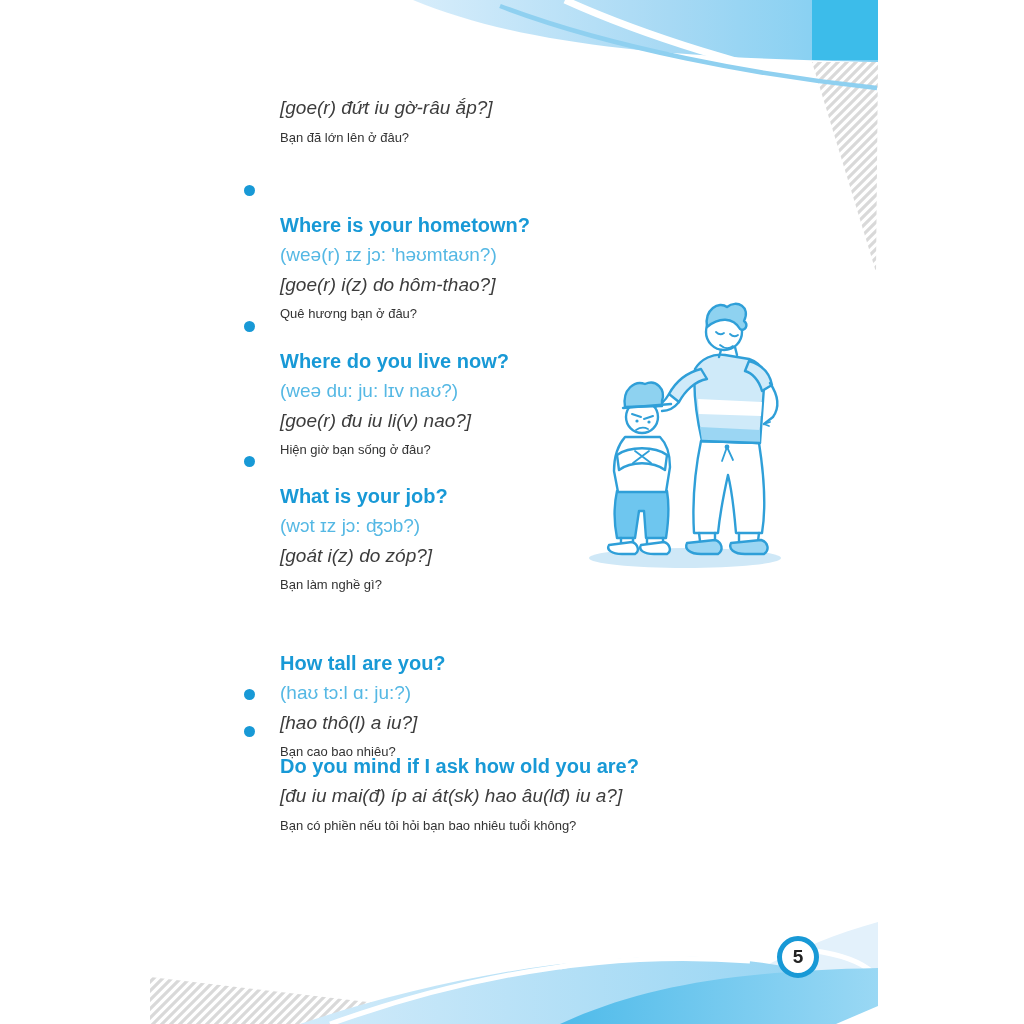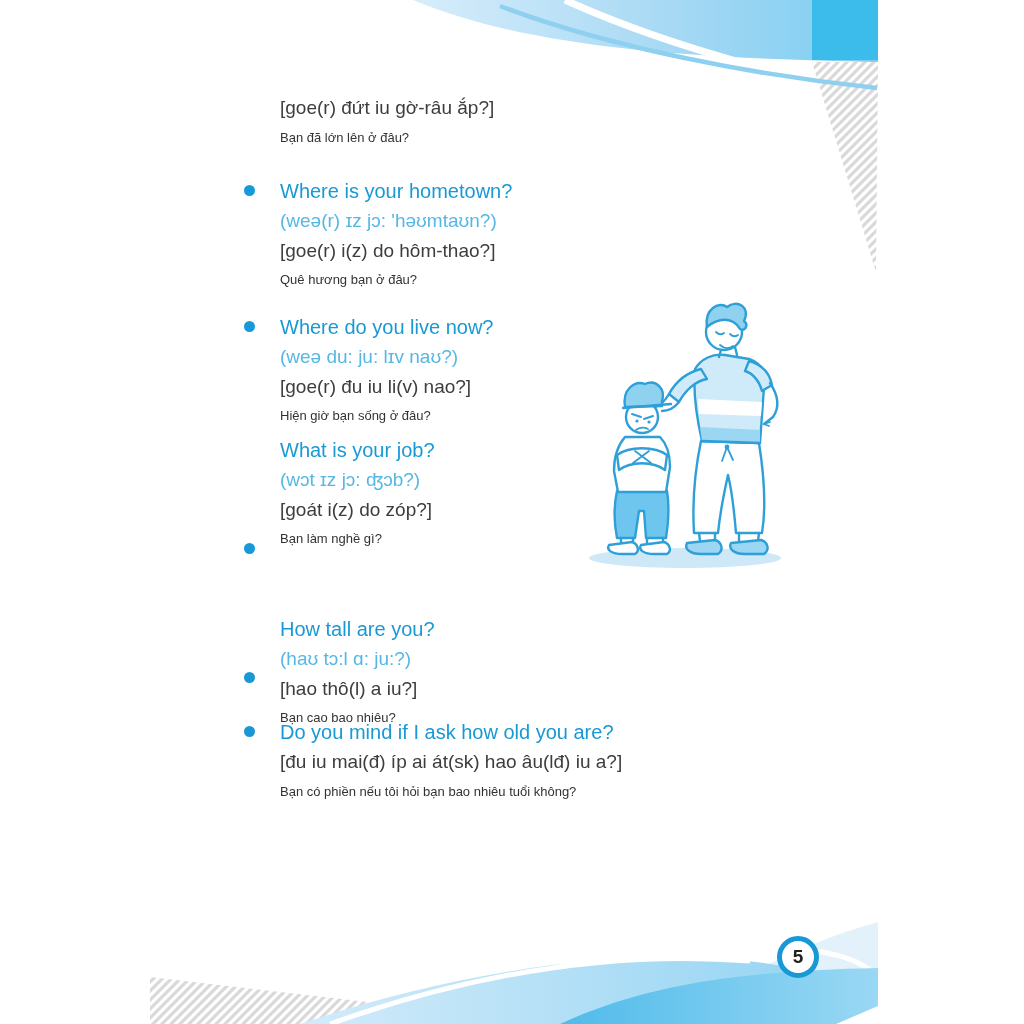--- a/index.html
+++ b/index.html
@@ -9,29 +9,29 @@
   }
   .deco{position:absolute;pointer-events:none;}
   #deco-top{top:0;left:0;}
   #deco-bottom{top:880px;left:0;}
   #illustration{position:absolute;left:575px;top:295px;}
 
   .block{position:absolute;left:244px;width:660px;display:flex;}
   .bullet-col{width:36px;flex:0 0 36px;}
   .bullet{width:11px;height:11px;border-radius:50%;background:#1899d6;margin-top:9px;}
   .lines{flex:1;}
-  .q{font-size:20px;font-weight:normal;color:#1899d6;line-height:30px;}
+  .q{font-size:20px;font-weight:bold;color:#1899d6;line-height:30px;margin-top:34px;}
   .ipa{font-size:19px;color:#55b8e4;line-height:29.5px;}
-  .pvi{font-size:19px;color:#3d3d3d;line-height:29.5px;}
+  .pvi{font-size:19px;font-style:italic;color:#3d3d3d;line-height:29.5px;}
   .vi{font-size:13px;color:#333333;line-height:29.5px;}
 
   #intro-block{top:93px;}
   #block-1{top:176px;}
   #block-2{top:312px;}
-  #block-3{top:435px;align-items:flex-end;}
+  #block-3{top:447px;}
   #block-4{top:614px;align-items:center;}
   #block-5{top:717px;}
 
   #page-badge{
     position:absolute;left:777px;top:936px;width:32px;height:32px;
     background:#ffffff;border:5px solid #1899d6;border-radius:50%;
     display:flex;align-items:center;justify-content:center;
     font-size:19px;font-weight:bold;color:#222;z-index:5;
   }
 </style>

